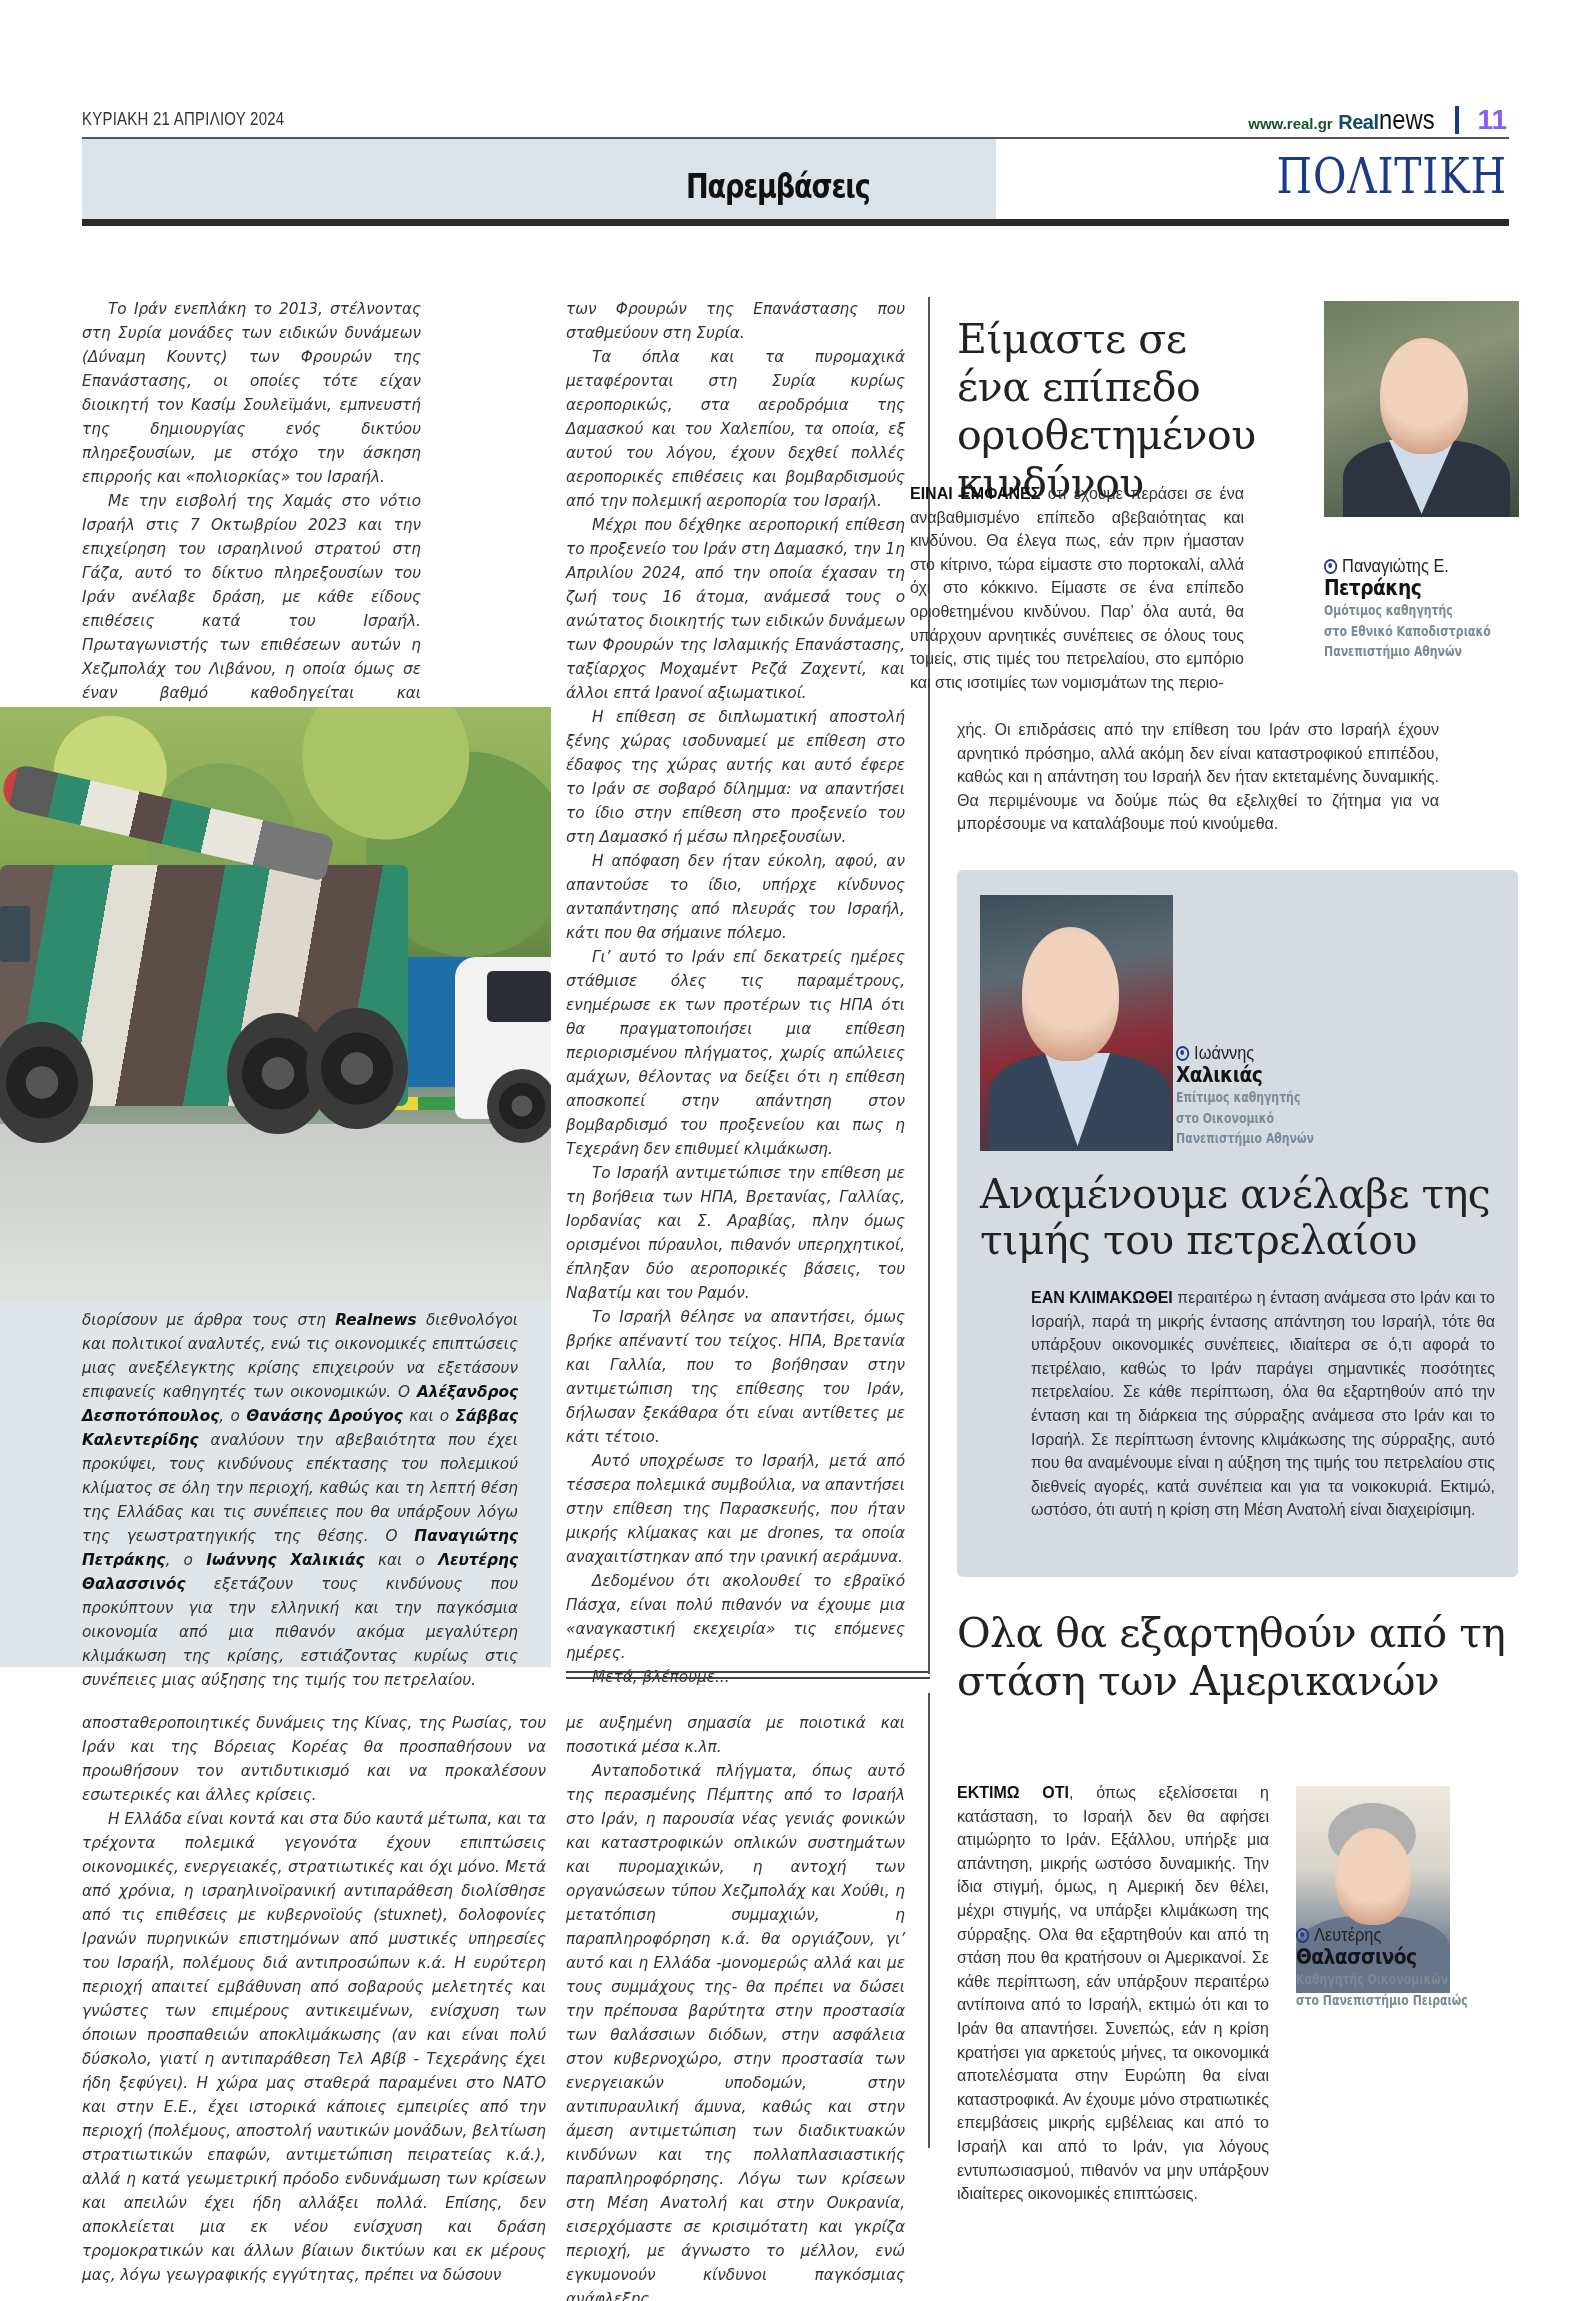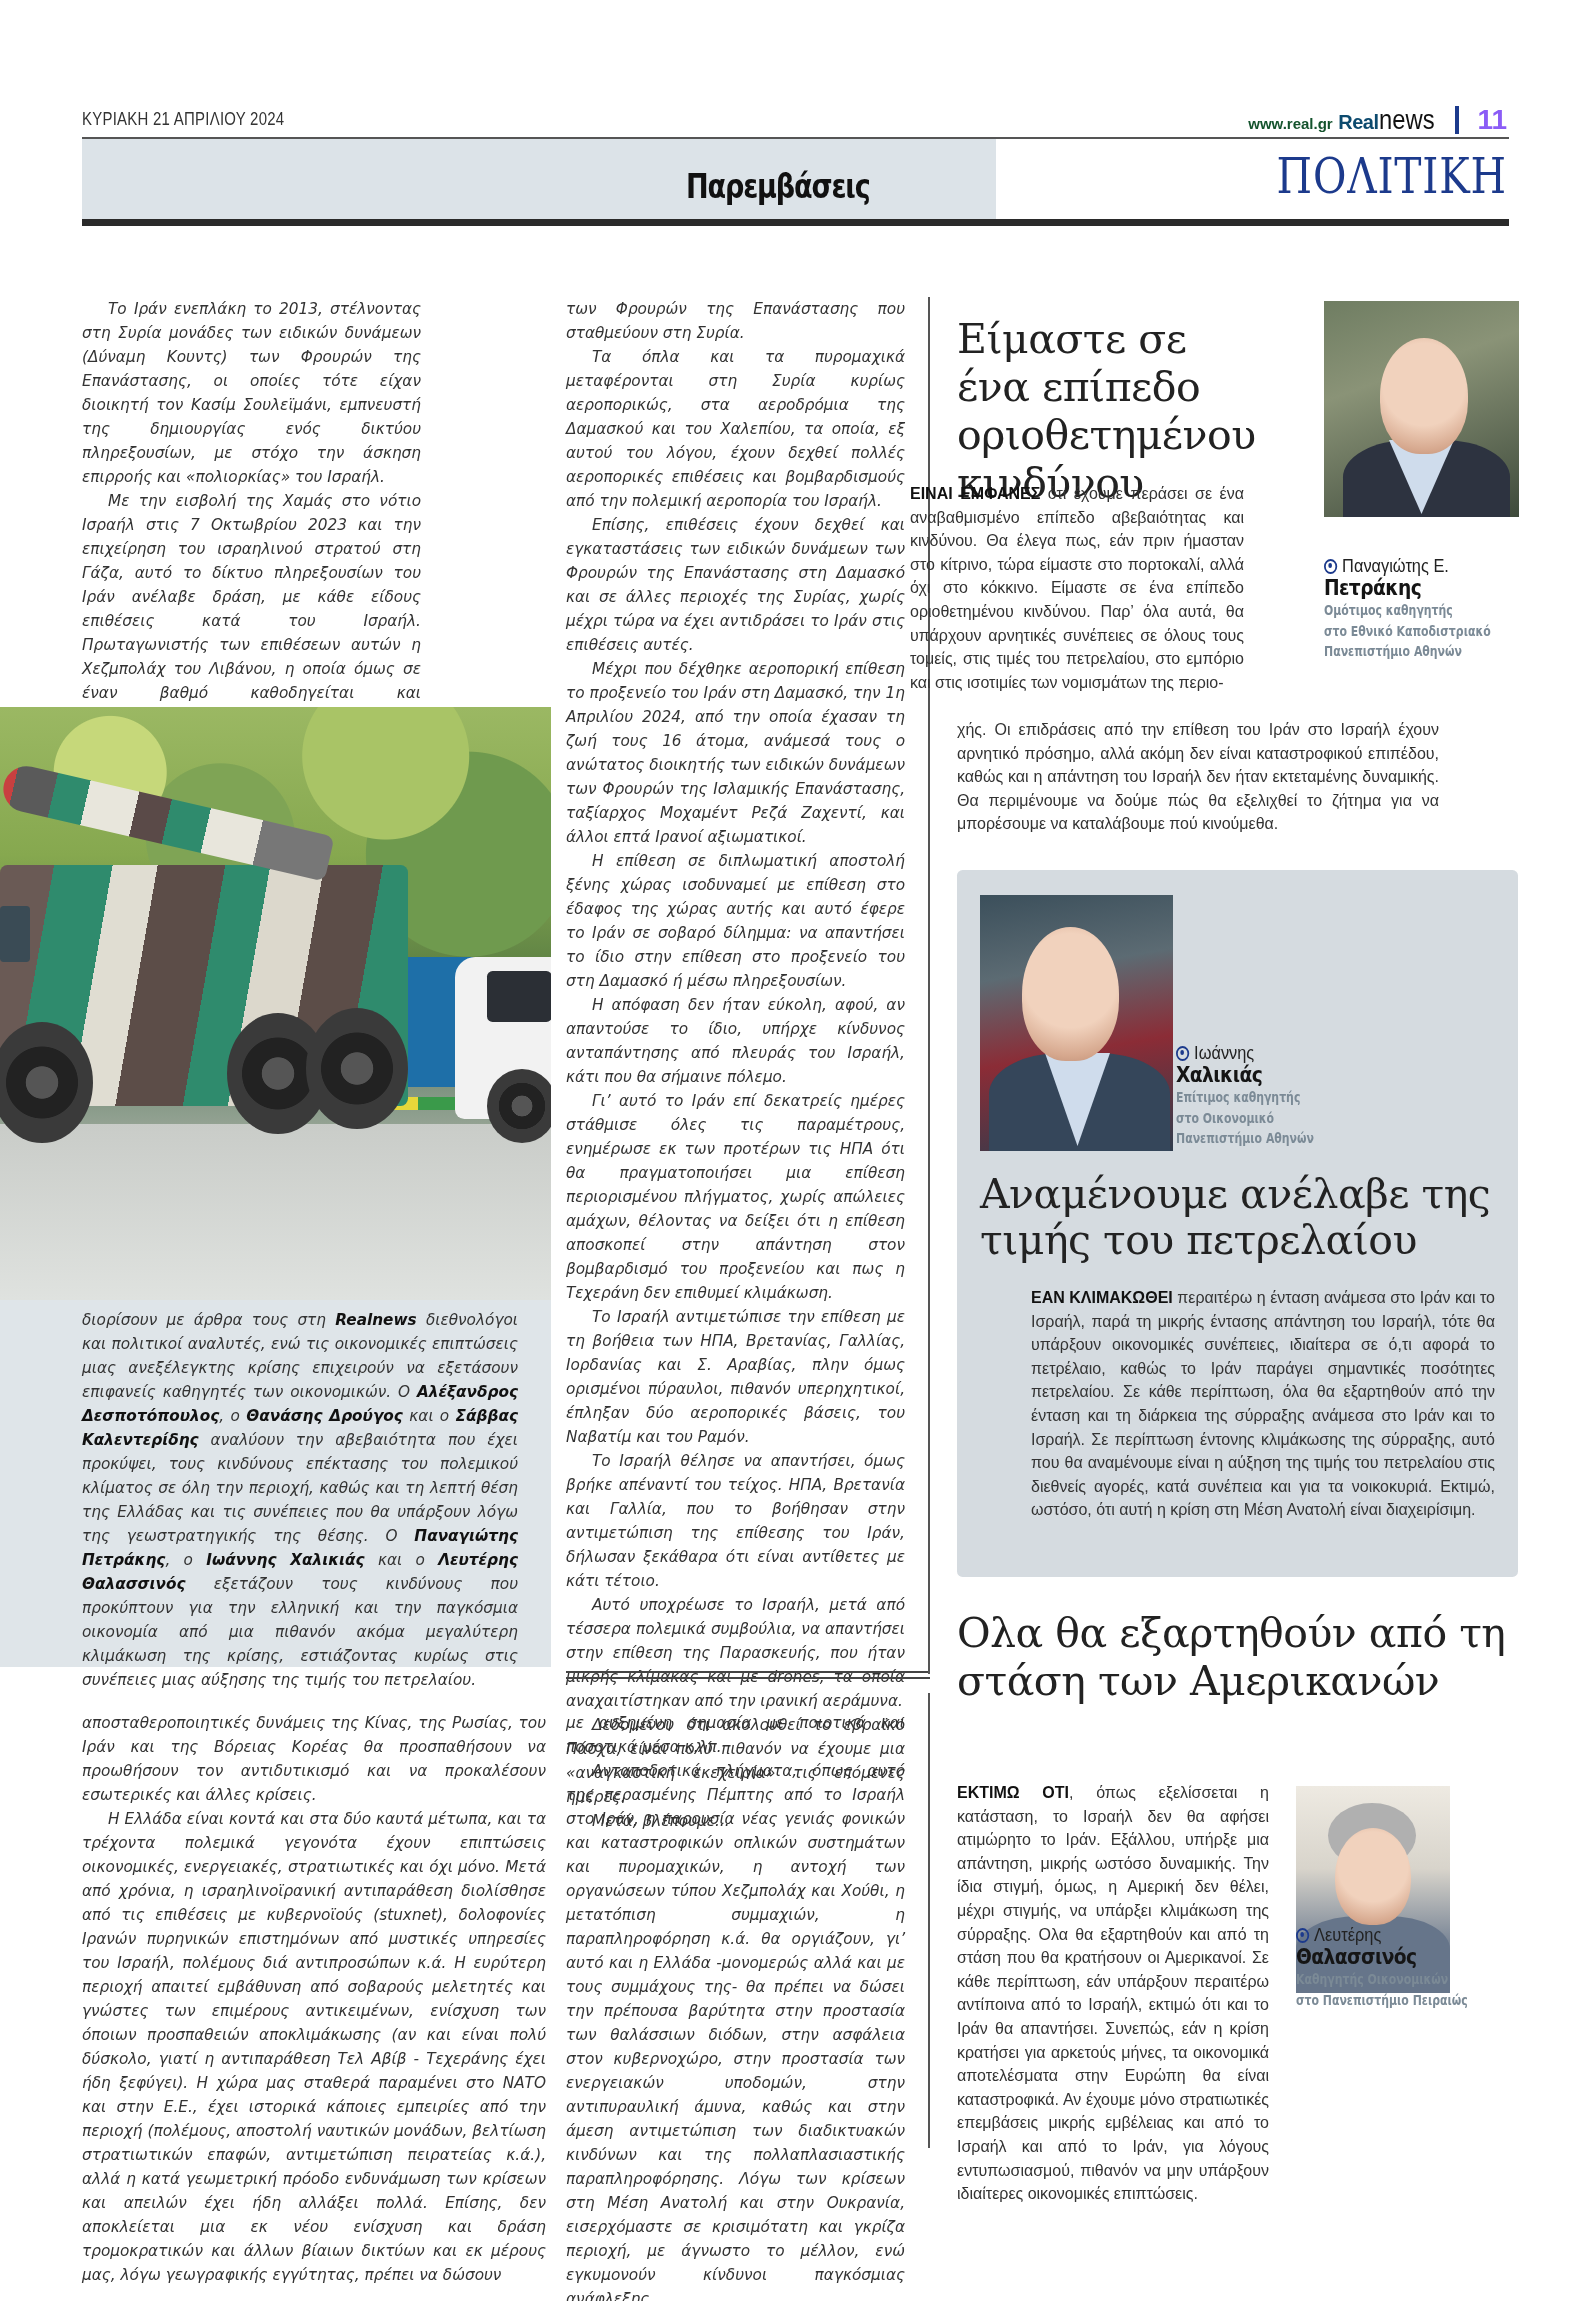--- a/index.html
+++ b/index.html
@@ -140,21 +140,20 @@
 </div>
 
 <div class="abs intro-box"></div>
 <div class="abs col intro-text">
   <p class="noindent"><span>διορίσουν με άρθρα τους στη </span><b>Realnews</b><span> διεθνολόγοι και πολιτικοί αναλυτές, ενώ τις οικονομικές επιπτώσεις μιας ανεξέλεγκτης κρίσης επιχειρούν να εξετάσουν επιφανείς καθηγητές των οικονομικών. Ο </span><b>Αλέξανδρος Δεσποτόπουλος</b><span>, ο </span><b>Θανάσης Δρούγος</b><span> και ο </span><b>Σάββας Καλεντερίδης</b><span> αναλύουν την αβεβαιότητα που έχει προκύψει, τους κινδύνους επέκτασης του πολεμικού κλίματος σε όλη την περιοχή, καθώς και τη λεπτή θέση της Ελλάδας και τις συνέπειες που θα υπάρξουν λόγω της γεωστρατηγικής της θέσης. Ο </span><b>Παναγιώτης Πετράκης</b><span>, ο </span><b>Ιωάννης Χαλικιάς</b><span> και ο </span><b>Λευτέρης Θαλασσινός</b><span> εξετάζουν τους κινδύνους που προκύπτουν για την ελληνική και την παγκόσμια οικονομία από μια πιθανόν ακόμα μεγαλύτερη κλιμάκωση της κρίσης, εστιάζοντας κυρίως στις συνέπειες μιας αύξησης της τιμής του πετρελαίου.</span></p>
 </div>
 
 <div class="abs col col2">
   <p class="noindent">των Φρουρών της Επανάστασης που σταθμεύουν στη Συρία.</p>
   <p>Τα όπλα και τα πυρομαχικά μεταφέρονται στη Συρία κυρίως αεροπορικώς, στα αεροδρόμια της Δαμασκού και του Χαλεπίου, τα οποία, εξ αυτού του λόγου, έχουν δεχθεί πολλές αεροπορικές επιθέσεις και βομβαρδισμούς από την πολεμική αεροπορία του Ισραήλ.</p>
-  <p>Επίσης, επιθέσεις έχουν δεχθεί και εγκαταστάσεις των ειδικών δυνάμεων των Φρουρών της Επανάστασης στη Δαμασκό και σε άλλες περιοχές της Συρίας, χωρίς μέχρι τώρα να έχει αντιδράσει το Ιράν στις επιθέσεις αυτές.</p>
   <p>Μέχρι που δέχθηκε αεροπορική επίθεση το προξενείο του Ιράν στη Δαμασκό, την 1η Απριλίου 2024, από την οποία έχασαν τη ζωή τους 16 άτομα, ανάμεσά τους ο ανώτατος διοικητής των ειδικών δυνάμεων των Φρουρών της Ισλαμικής Επανάστασης, ταξίαρχος Μοχαμέντ Ρεζά Ζαχεντί, και άλλοι επτά Ιρανοί αξιωματικοί.</p>
   <p>Η επίθεση σε διπλωματική αποστολή ξένης χώρας ισοδυναμεί με επίθεση στο έδαφος της χώρας αυτής και αυτό έφερε το Ιράν σε σοβαρό δίλημμα: να απαντήσει το ίδιο στην επίθεση στο προξενείο του στη Δαμασκό ή μέσω πληρεξουσίων.</p>
   <p>Η απόφαση δεν ήταν εύκολη, αφού, αν απαντούσε το ίδιο, υπήρχε κίνδυνος ανταπάντησης από πλευράς του Ισραήλ, κάτι που θα σήμαινε πόλεμο.</p>
   <p>Γι’ αυτό το Ιράν επί δεκατρείς ημέρες στάθμισε όλες τις παραμέτρους, ενημέρωσε εκ των προτέρων τις ΗΠΑ ότι θα πραγματοποιήσει μια επίθεση περιορισμένου πλήγματος, χωρίς απώλειες αμάχων, θέλοντας να δείξει ότι η επίθεση αποσκοπεί στην απάντηση στον βομβαρδισμό του προξενείου και πως η Τεχεράνη δεν επιθυμεί κλιμάκωση.</p>
   <p>Το Ισραήλ αντιμετώπισε την επίθεση με τη βοήθεια των ΗΠΑ, Βρετανίας, Γαλλίας, Ιορδανίας και Σ. Αραβίας, πλην όμως ορισμένοι πύραυλοι, πιθανόν υπερηχητικοί, έπληξαν δύο αεροπορικές βάσεις, του Ναβατίμ και του Ραμόν.</p>
   <p>Το Ισραήλ θέλησε να απαντήσει, όμως βρήκε απέναντί του τείχος. ΗΠΑ, Βρετανία και Γαλλία, που το βοήθησαν στην αντιμετώπιση της επίθεσης του Ιράν, δήλωσαν ξεκάθαρα ότι είναι αντίθετες με κάτι τέτοιο.</p>
   <p>Αυτό υποχρέωσε το Ισραήλ, μετά από τέσσερα πολεμικά συμβούλια, να απαντήσει στην επίθεση της Παρασκευής, που ήταν μικρής κλίμακας και με drones, τα οποία αναχαιτίστηκαν από την ιρανική αεράμυνα.</p>
   <p>Δεδομένου ότι ακολουθεί το εβραϊκό Πάσχα, είναι πολύ πιθανόν να έχουμε μια «αναγκαστική εκεχειρία» τις επόμενες ημέρες.</p>
   <p>Μετά, βλέπουμε...</p>
 </div>

